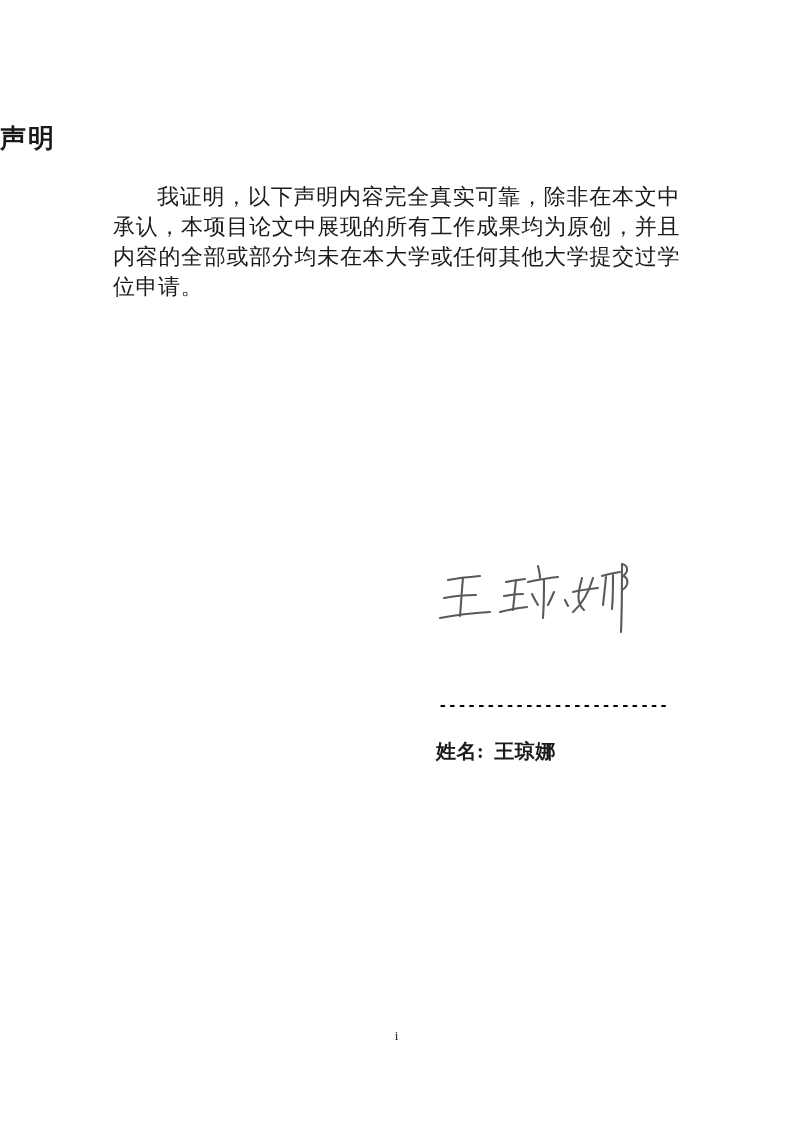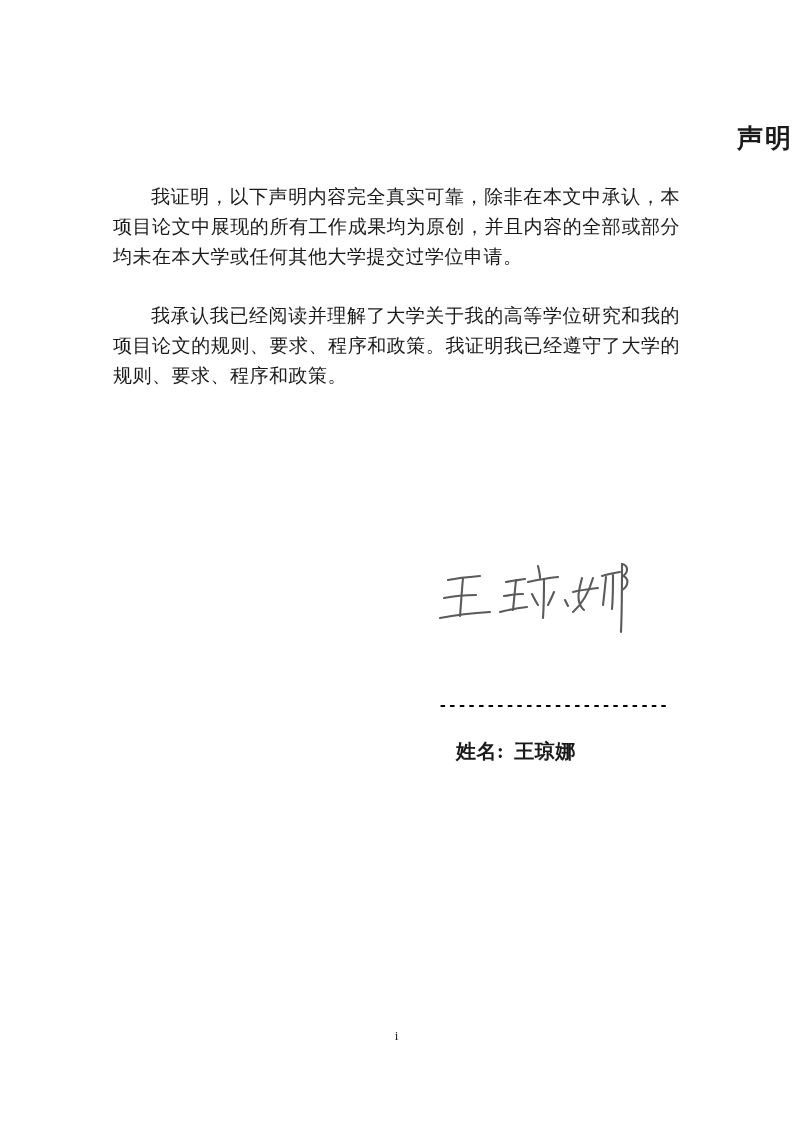--- a/index.html
+++ b/index.html
@@ -14,33 +14,33 @@
     height: 1122px;
     margin: 0 auto;
     background: #ffffff;
     overflow: hidden;
   }
   .title {
     position: absolute;
     top: 121px;
     left: 0;
     right: 0;
-    text-align: right;
+    text-align: left;
     font-size: 26px;
     font-weight: bold;
     letter-spacing: 2px;
   }
   .content {
     position: absolute;
     top: 182px;
     left: 113px;
     right: 113px;
   }
   .para {
-    font-size: 19px;
+    font-size: 22px;
     line-height: 30px;
     text-align: justify;
     text-justify: inter-ideograph;
     text-indent: 2em;
     margin-bottom: 29px;
     letter-spacing: 0.5px;
   }
   .signature-svg {
     position: absolute;
     left: 432px;
@@ -63,21 +63,21 @@
     overflow: hidden;
   }
   .sig-row {
     position: absolute;
     left: 436px;
     font-size: 20px;
     font-weight: bold;
     white-space: nowrap;
     letter-spacing: 0.5px;
   }
-  .sig-row .label { margin-right: 10px; margin-left: 20px; }
+  .sig-row .label { margin-right: 10px; }
   .row-name { top: 738px; }
   .row-date { top: 781px; }
   .footer {
     position: absolute;
     top: 1028px;
     left: 0;
     right: 0;
     text-align: center;
     font-size: 13px;
     color: #222222;
@@ -85,21 +85,20 @@
 </style>
 </head>
 <body>
 
 <div class="page">
 
   <h1 class="title">声明</h1>
 
   <div class="content">
     <p class="para">我证明，以下声明内容完全真实可靠，除非在本文中承认，本项目论文中展现的所有工作成果均为原创，并且内容的全部或部分均未在本大学或任何其他大学提交过学位申请。</p>
-    <p class="para">我承认我已经阅读并理解了大学关于我的高等学位研究和我的项目论文的规则、要求、程序和政策。我证明我已经遵守了大学的规则、要求、程序和政策。</p>
   </div>
 
   <svg class="signature-svg" viewBox="0 0 200 92" xmlns="http://www.w3.org/2000/svg" role="img" aria-label="王琼娜">
     <g fill="none" stroke="#5a5a5a" stroke-width="2.1" stroke-linecap="round" stroke-linejoin="round">
 
       <path d="M16,28 C26,26 36,25 48,24"></path>
       <path d="M12,46 C22,44 33,43 44,43"></path>
       <path d="M31,26 C30,36 29,52 28,64"></path>
       <path d="M8,66 C24,63 42,61 58,60"></path>
 

